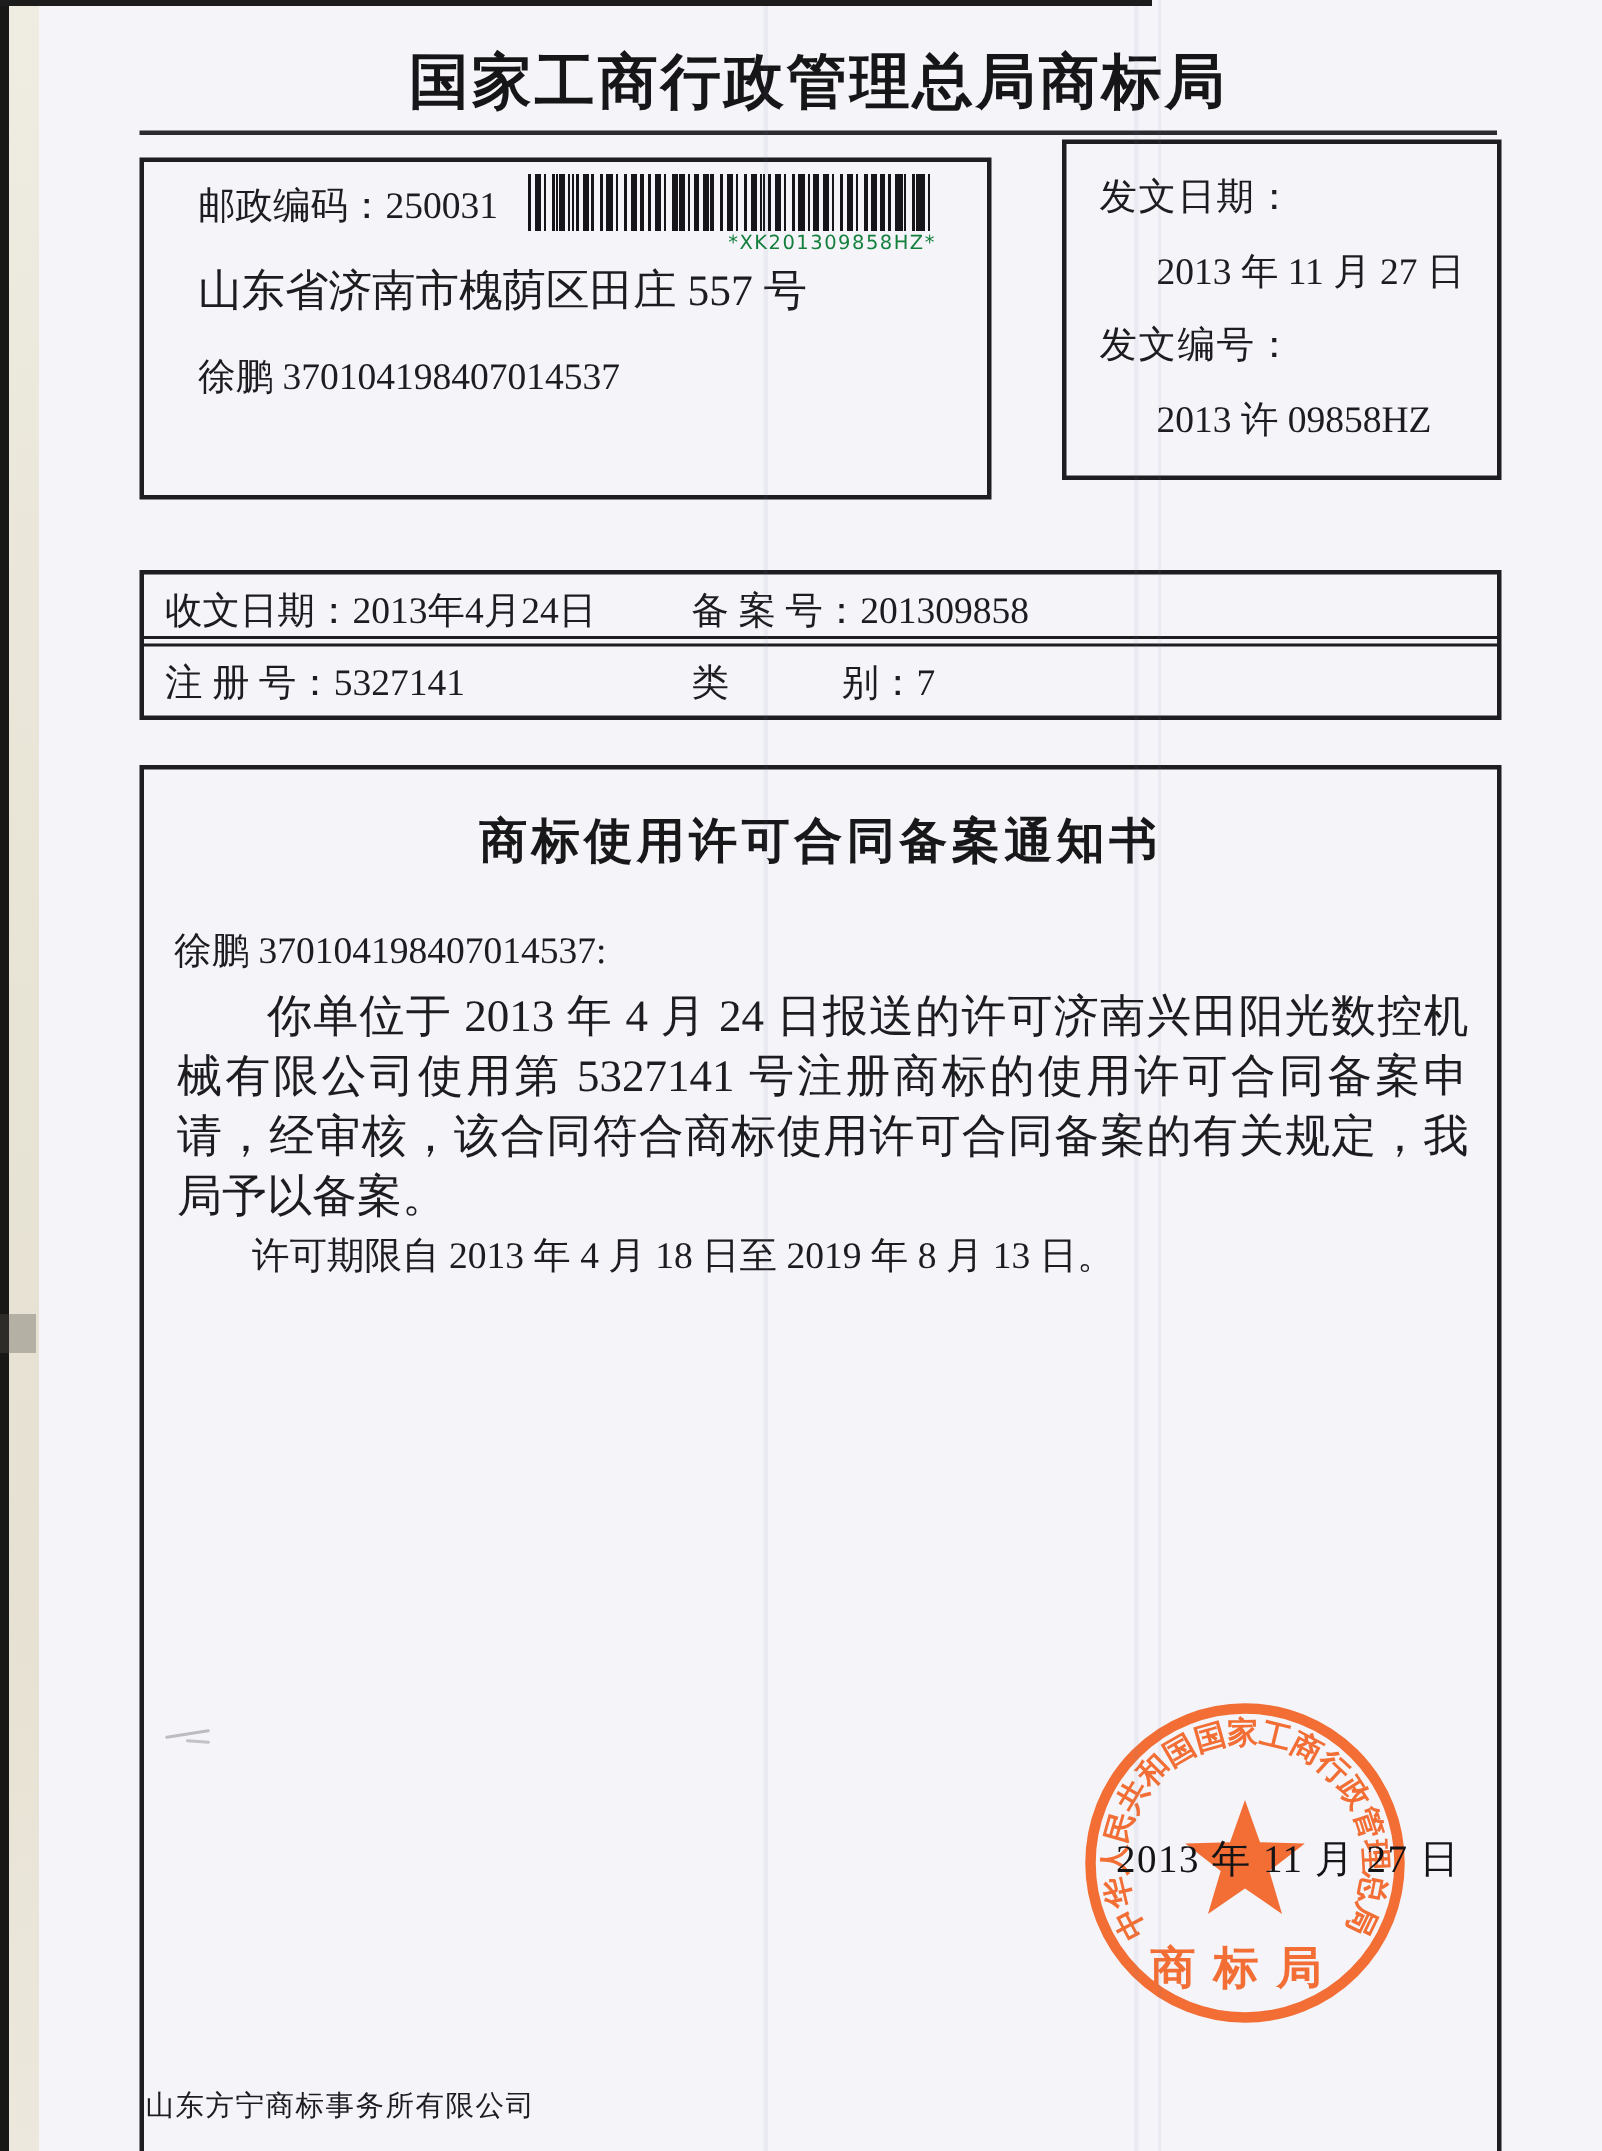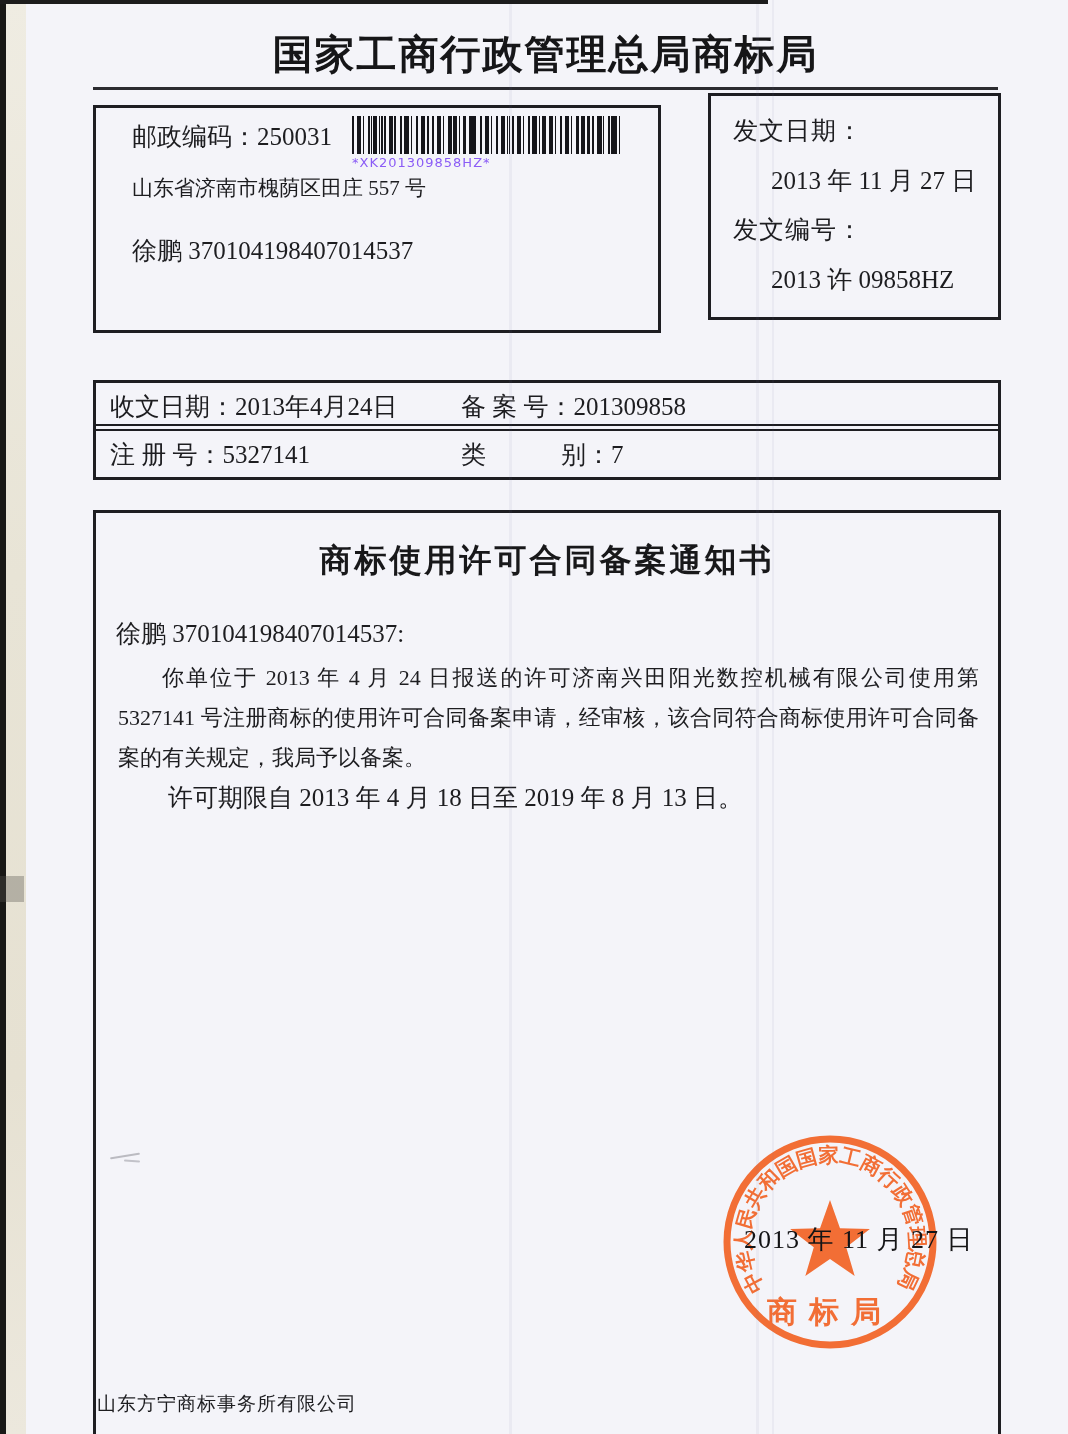--- a/index.html
+++ b/index.html
@@ -24,48 +24,48 @@
 
   
   .doc-title { position:absolute; top:27px; left:93px; width:905px; margin:0;
     text-align:center; font-size:40px; font-weight:700; letter-spacing:2px; color:#161618; }
   .title-rule { position:absolute; top:87px; left:93px; width:905px; height:3px; background:#2b2b30; }
 
   
   .box { position:absolute; border:3px solid #1e1e22; box-sizing:border-box;padding-left:20px; }
   .sender-box { left:93px; top:105px; width:568px; height:228px; }
   .postal-line { position:absolute; left:36px; top:12px; font-size:25px; }
-  .addr-line   { position:absolute; left:36px; top:66px; font-size:21px; }
+  .addr-line   { position:absolute; left:36px; top:66px; font-size:29px; }
   .recip-line  { position:absolute; left:36px; top:126px; font-size:25px; }
   .barcode { position:absolute; left:256px; top:8px; width:272px; }
   .bars { height:38px; background-color:transparent;
     background-image:
       repeating-linear-gradient(90deg,#15151a 0 2px,transparent 2px 5px,#15151a 5px 9px,transparent 9px 11px,#15151a 11px 12px,transparent 12px 16px),
       repeating-linear-gradient(90deg,transparent 0 6px,#15151a 6px 8px,transparent 8px 19px,#15151a 19px 20px,transparent 20px 23px);
   }
-  .barcode-label { text-align:left; font-family:"DejaVu Sans",sans-serif; font-size:13px; letter-spacing:1px; color:#8b5cf6; margin-top:1px; }
+  .barcode-label { text-align:right; font-family:"DejaVu Sans",sans-serif; font-size:13px; letter-spacing:1px; color:#15803d; margin-top:1px; }
 
   .dispatch-box { left:708px; top:93px; width:293px; height:227px; }
   .d-label { position:absolute; left:22px; font-size:25px; letter-spacing:1px; }
   .d-value { position:absolute; left:60px; font-size:25px; }
   .d1 { top:18px; } .d2 { top:68px; } .d3 { top:117px; } .d4 { top:167px; }
 
   
   .registry-table { position:absolute; left:93px; top:380px; width:908px; border:3px solid #1e1e22; box-sizing:border-box; }
   .t-row { position:relative; font-size:25px; }
   .t-row.r1 { height:41px; border-bottom:7px double #1e1e22; }
   .t-row.r2 { height:46px; }
   .cell-a { position:absolute; left:14px; top:7px; white-space:pre; }
   .cell-b { position:absolute; left:365px; top:7px; white-space:pre; }
 
   
   .main-box { position:absolute; left:93px; top:510px; width:908px; height:1021px; border:3px solid #1e1e22; box-sizing:border-box; }
   .notice-title { margin:26px 0 0 0; text-align:center; font-size:32px; font-weight:700; letter-spacing:3px; color:#18181a; }
   .addressee { margin:34px 20px 0 20px; font-size:25px; }
-  .para  { margin:8px 19px 0 22px; font-size:22px; line-height:40px; text-indent:2em; text-align:justify; }
+  .para  { margin:8px 19px 0 22px; font-size:30px; line-height:40px; text-indent:2em; text-align:justify; }
   .para2 { margin:0 22px; font-size:25px; line-height:40px; text-indent:2em; }
   .closing { margin:30px 22px 0 22px; font-size:25px; text-indent:2em; }
 
   
   .seal { position:absolute; left:718px; top:1130px; width:224px; height:224px; z-index:3; opacity:.96; }
   .seal svg { width:100%; height:100%; }
   .seal-date { position:absolute; left:744px; top:1222px; z-index:4; font-size:26px; letter-spacing:1px; color:#141416; white-space:pre; }
 
   .footer-line { position:absolute; left:97px; top:1391px; font-size:19px; letter-spacing:1px; }
 </style>

